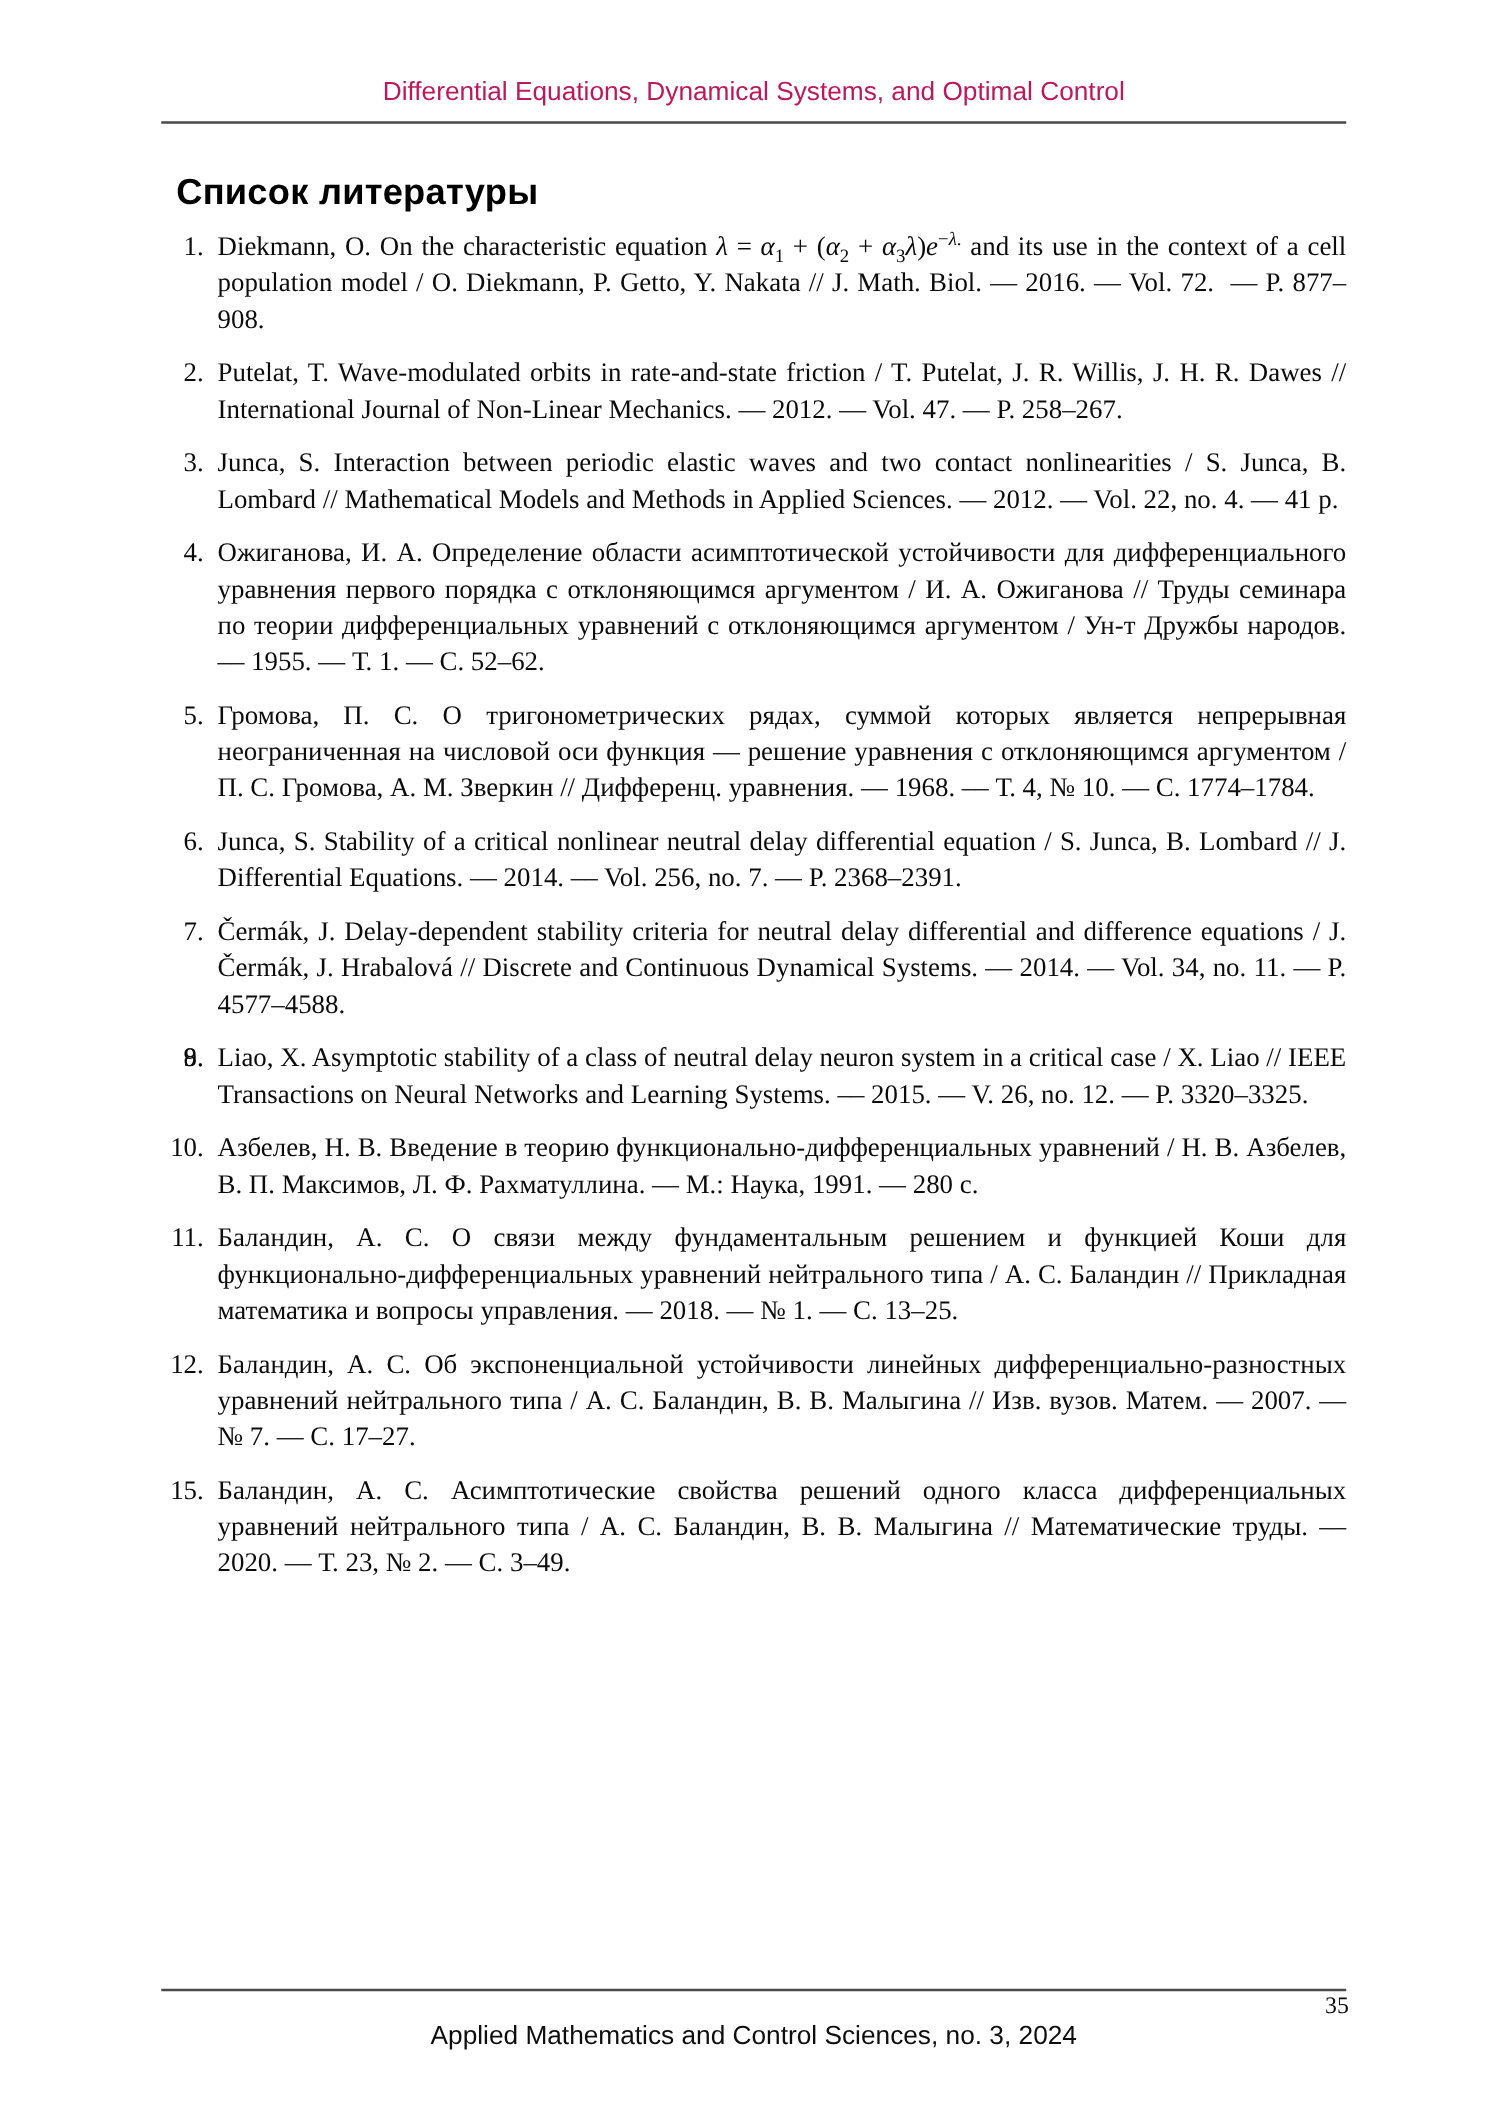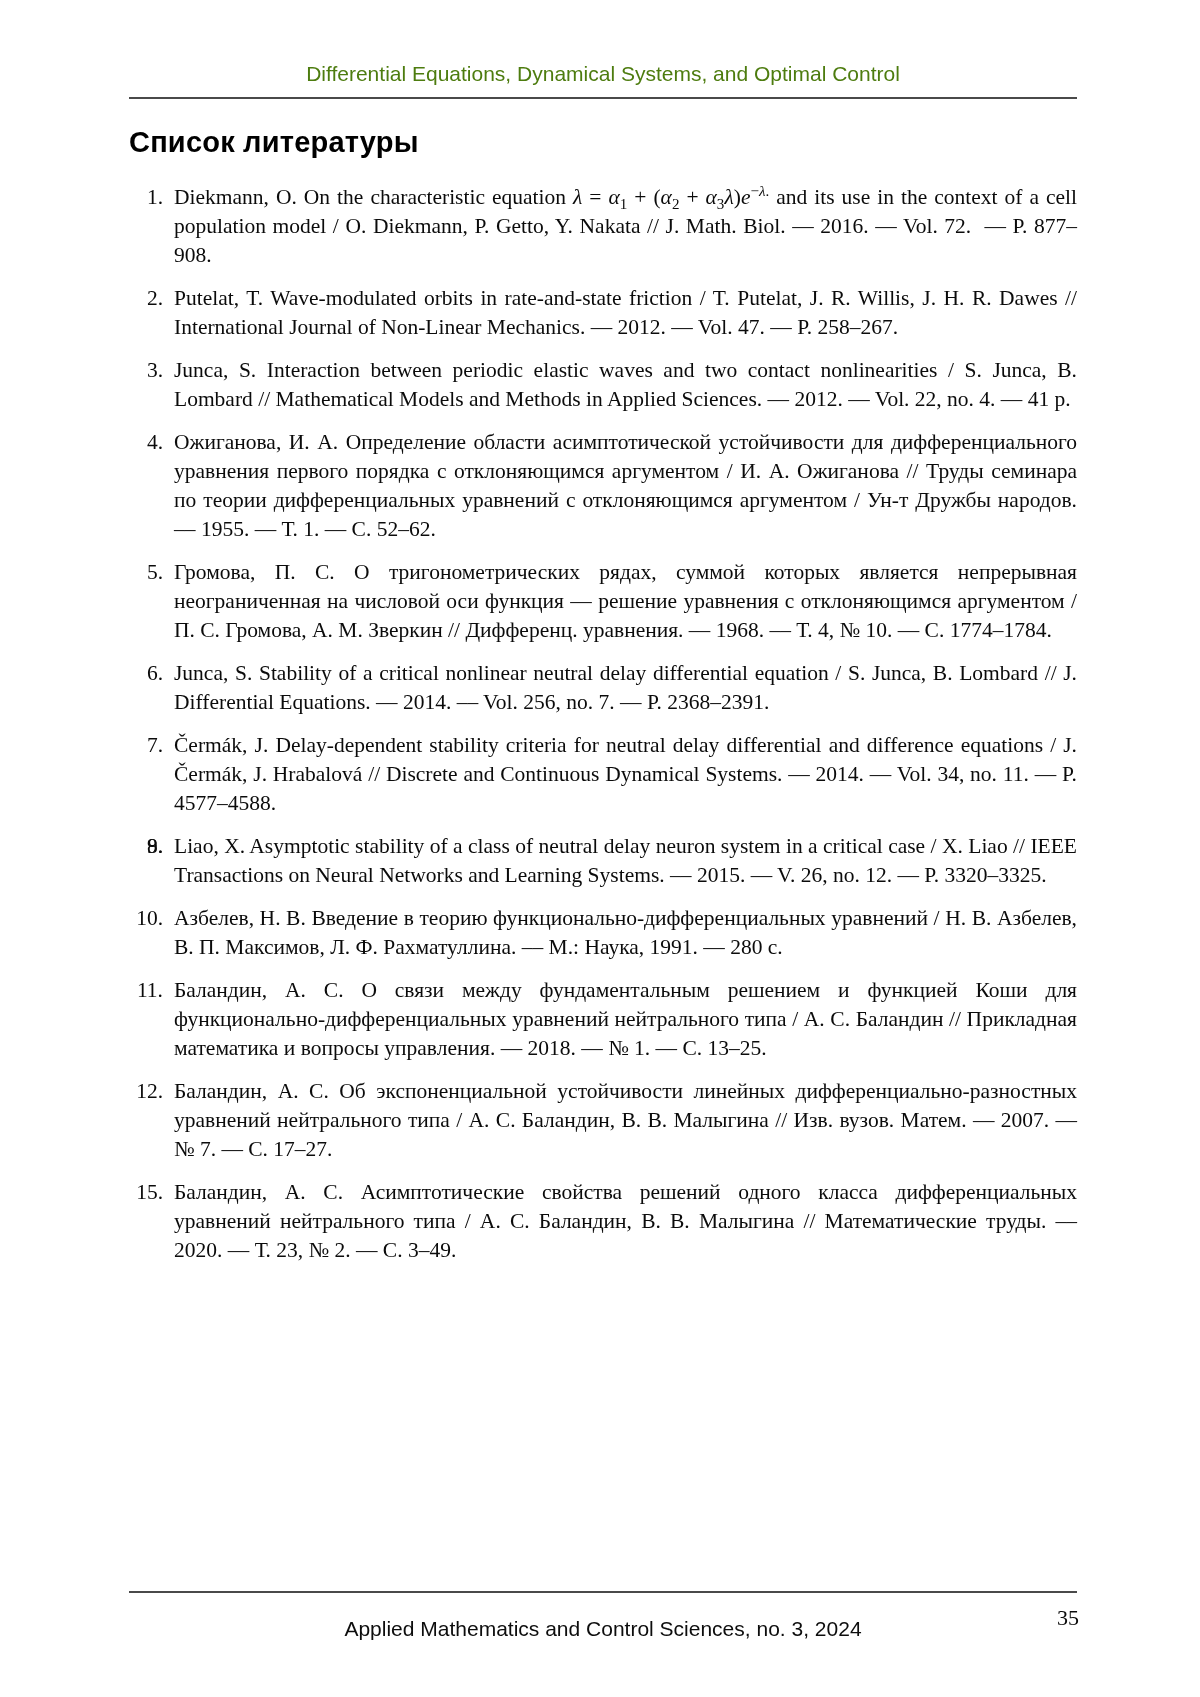--- a/index.html
+++ b/index.html
@@ -18,30 +18,30 @@
   }
   
   .running-header {
     position: absolute;
     left: 129px;
     width: 948px;
     top: 62px;
     text-align: center;
     font-family: "Liberation Sans", sans-serif;
     font-size: 21px;
-    color: #4d7c0f;
+    color: #be185d;
     padding-bottom: 11px;
     border-bottom: 2px solid #4a4a4a;
   }
   
   .section-title {
     position: absolute;
     left: 129px;
     top: 126px;
-    margin: 0;
+    margin: 12px;
     font-family: "Liberation Sans", sans-serif;
     font-weight: bold;
     font-size: 29px;
     letter-spacing: 0.2px;
     color: #000000;
   }
   
   .refs {
     position: absolute;
     left: 129px;
@@ -80,23 +80,23 @@
   }
   .footer-journal {
     text-align: center;
     font-family: "Liberation Sans", sans-serif;
     font-size: 21px;
     color: #0d0d0d;
   }
   .footer-page-number {
     position: absolute;
     right: -2px;
-    top: 12px;
+    top: 1px;
     font-family: "Liberation Serif", serif;
-    font-size: 22px;
+    font-size: 19px;
     color: #0b0b0b;
     margin-left: 27px;
   }
 </style>
 </head>
 <body>
 
 <div class="page">
 
   <div class="running-header">

